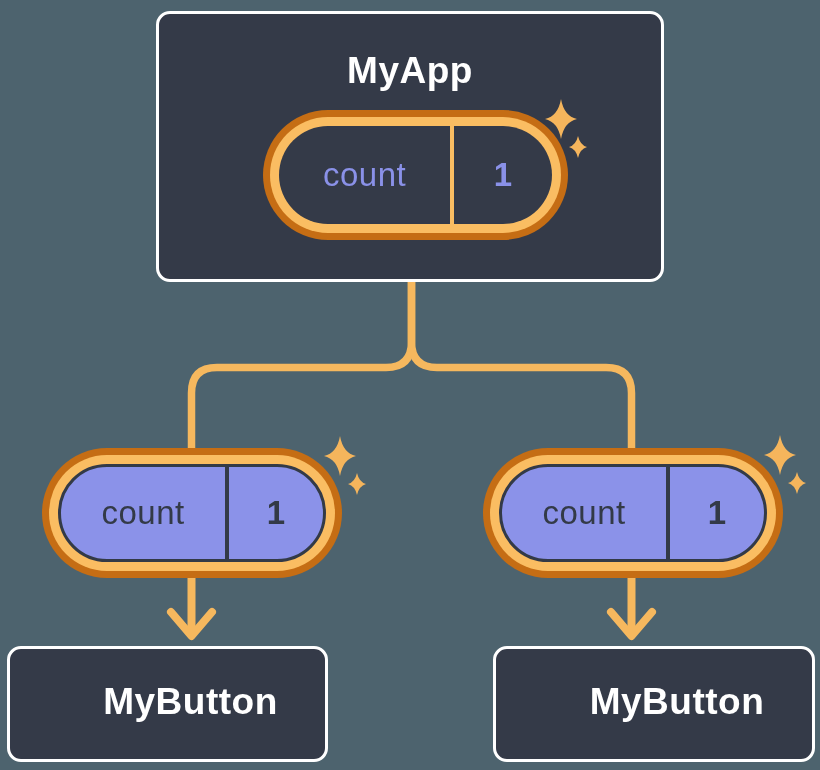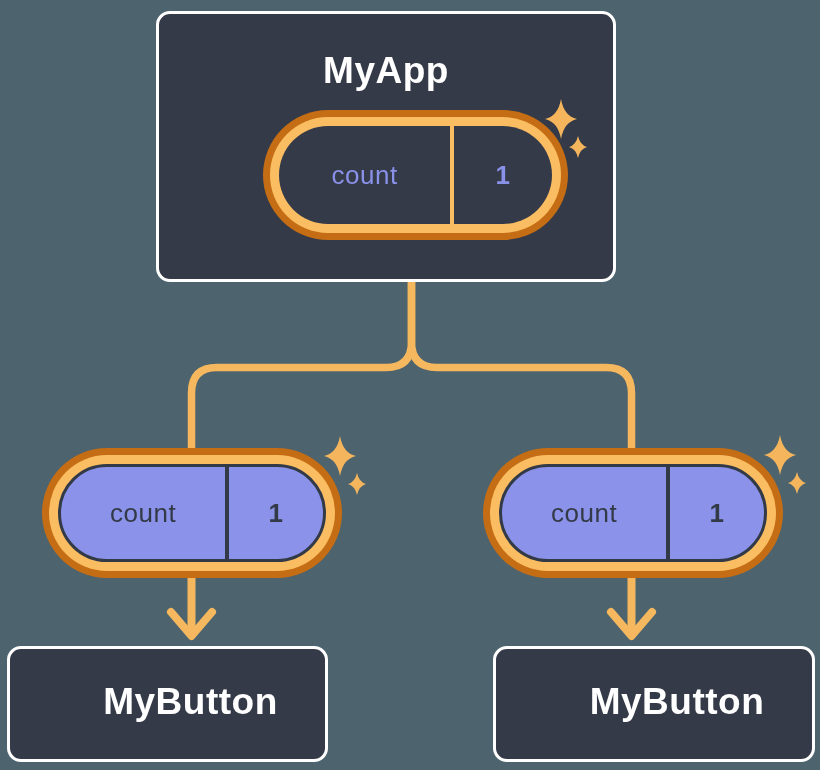--- a/index.html
+++ b/index.html
@@ -14,21 +14,21 @@
     overflow:hidden;
   }
   
   .card{
     position:absolute;
     background:#343a48;
     border:3px solid #ffffff;
     border-radius:14px;
     box-sizing:border-box;
   }
-  .card-root{left:156px;top:11px;width:460px;height:271px;}
+  .card-root{left:156px;top:11px;width:508px;height:271px;}
   .card-child-left{left:7px;top:646px;width:321px;height:116px;}
   .card-child-right{left:493px;top:646px;width:322px;height:116px;}
   .card-title{
     position:absolute;left:0;right:0;
     text-align:center;
     color:#ffffff;
     font-size:37px;
     font-weight:700;
     letter-spacing:0.5px;
   }
@@ -52,21 +52,21 @@
     height:100%;
     box-sizing:border-box;
   }
   .pill-inner{
     height:100%;
     border-radius:999px;
     display:flex;
     align-items:stretch;
     overflow:hidden;
     box-sizing:border-box;
-    font-size:26px;
+    font-size:33px;
   }
   .pill-top{left:263px;top:110px;width:305px;height:130px;}
   .pill-top .pill-inner{background:#343a48;color:#8a91e8;}
   .pill-top .pill-divider{background:#fabd62;}
   .pill-left{left:42px;top:448px;width:300px;height:130px;}
   .pill-right{left:483px;top:448px;width:300px;height:130px;}
   .pill-child .pill-inner{
     background:#8b92e9;
     border:3px solid #333a47;
     color:#333a47;

